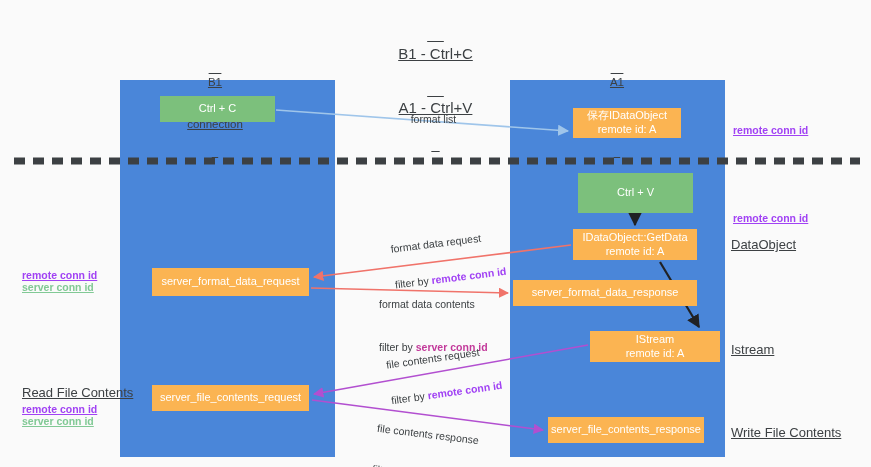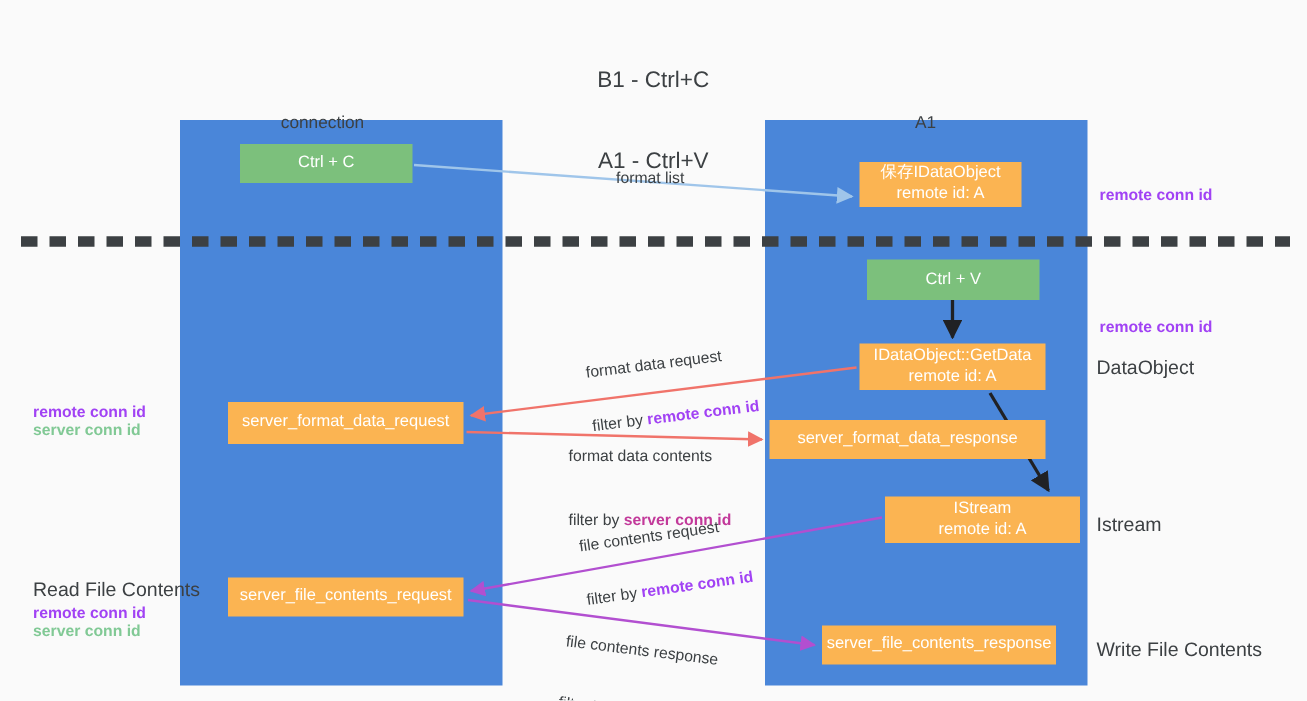--- a/index.html
+++ b/index.html
@@ -27,20 +27,21 @@
     pointer-events: none;
   }
   svg.layer.lanes { z-index: 1; }
   svg.layer.edges { z-index: 3; }
 
   .txt {
     position: absolute;
     z-index: 4;
     white-space: pre;
     line-height: 1.22;
+    text-decoration: underline;
   }
   .title {
     width: 871px;
     left: 0;
     text-align: center;
     font-size: 15px;
     color: #3c4043;
   }
   .lane-head {
     text-align: center;
@@ -91,37 +92,38 @@
     <rect x="510" y="80" width="215" height="377" fill="#4a86d9"></rect>
     <line x1="14" y1="161" x2="860" y2="161" stroke="#3c4043" stroke-width="7" stroke-dasharray="11 8"></line>
   </svg>
 
   <div class="txt title" style="top:8px;">
     <div>B1 - Ctrl+C</div>
     <div>A1 - Ctrl+V</div>
   </div>
 
   <div class="txt lane-head" style="left:150px; top:47px; width:130px;">
+    <div>B1</div>
     <div>connection</div>
   </div>
   <div class="txt lane-head" style="left:552px; top:47px; width:130px;">
     <div>A1</div>
     <div>remote</div>
   </div>
 
   <div class="node green" style="left:160px; top:96px; width:115px; height:26px;">
     <span>Ctrl + C</span>
   </div>
 
   <div class="node orange" style="left:573px; top:108px; width:108px; height:30px;">
     <span>保存IDataObject</span>
     <span>remote id: A</span>
   </div>
 
-  <div class="node green" style="left:578px; top:173px; width:115px; height:27px;">
+  <div class="node green" style="left:578px; top:173px; width:115px; height:40px;">
     <span>Ctrl + V</span>
   </div>
 
   <div class="node orange" style="left:573px; top:229px; width:124px; height:31px;">
     <span>IDataObject::GetData</span>
     <span>remote id: A</span>
   </div>
 
   <div class="node orange" style="left:152px; top:268px; width:157px; height:28px;">
     <span>server_format_data_request</span>

